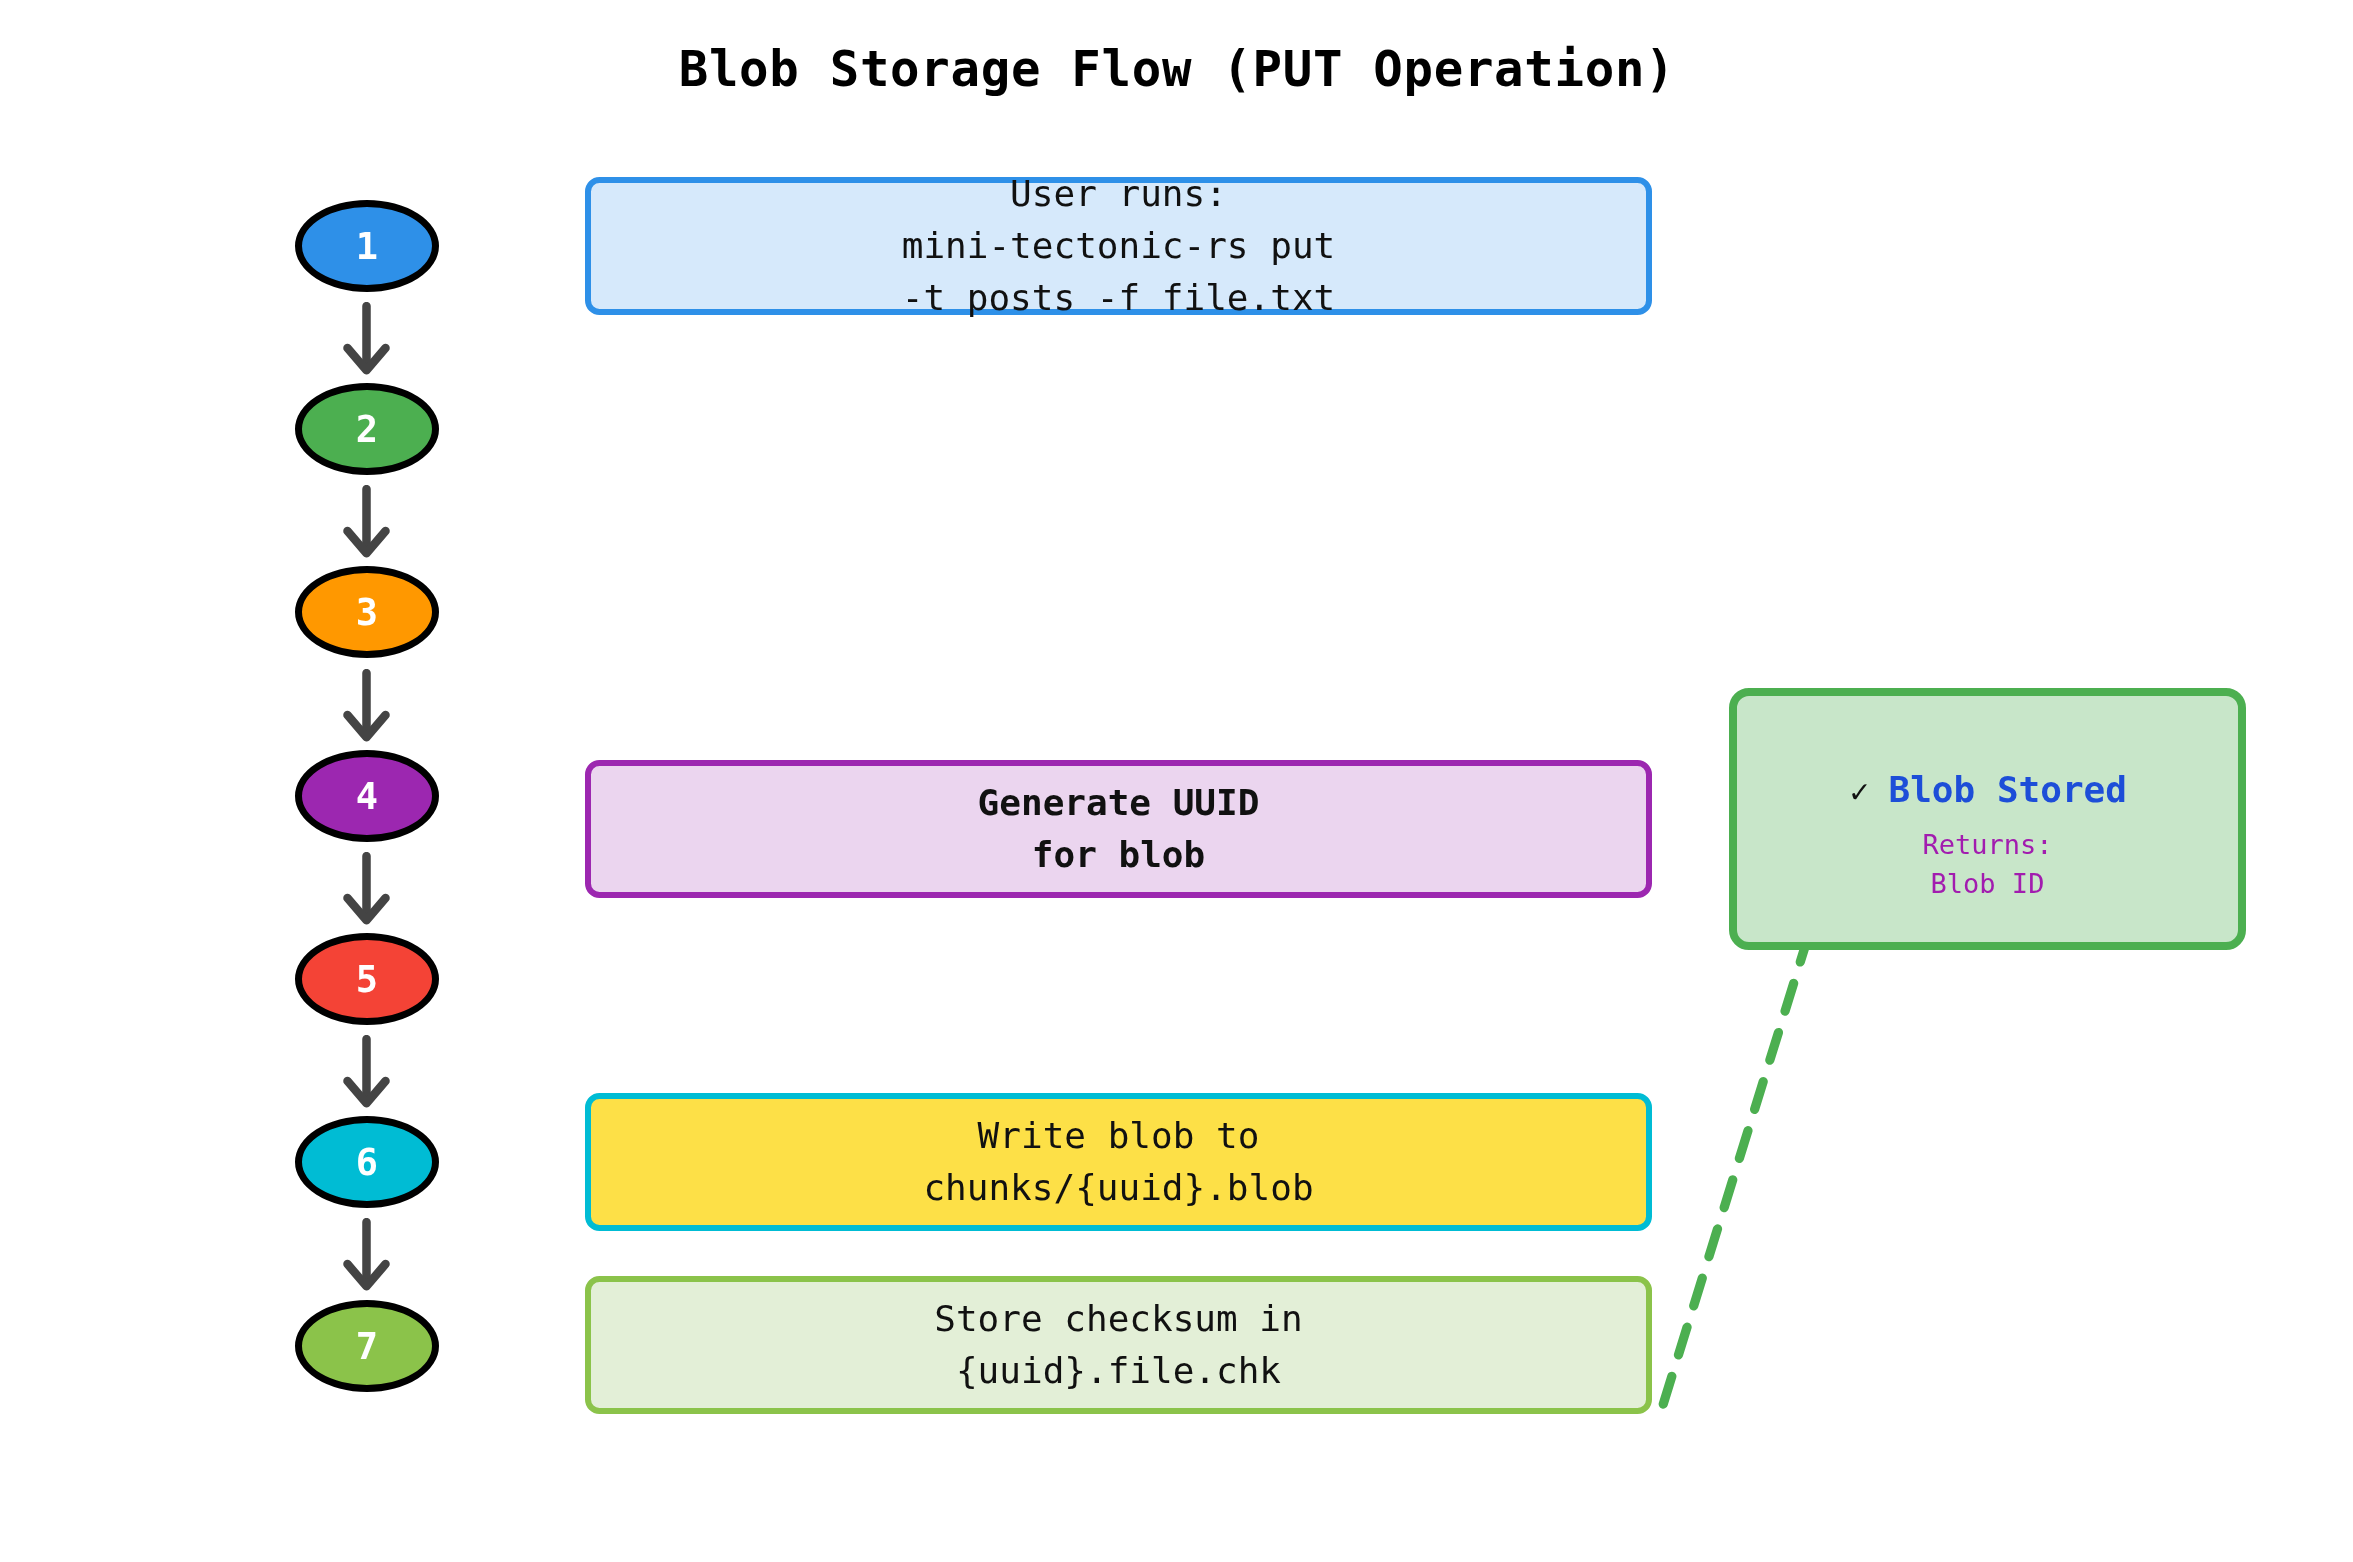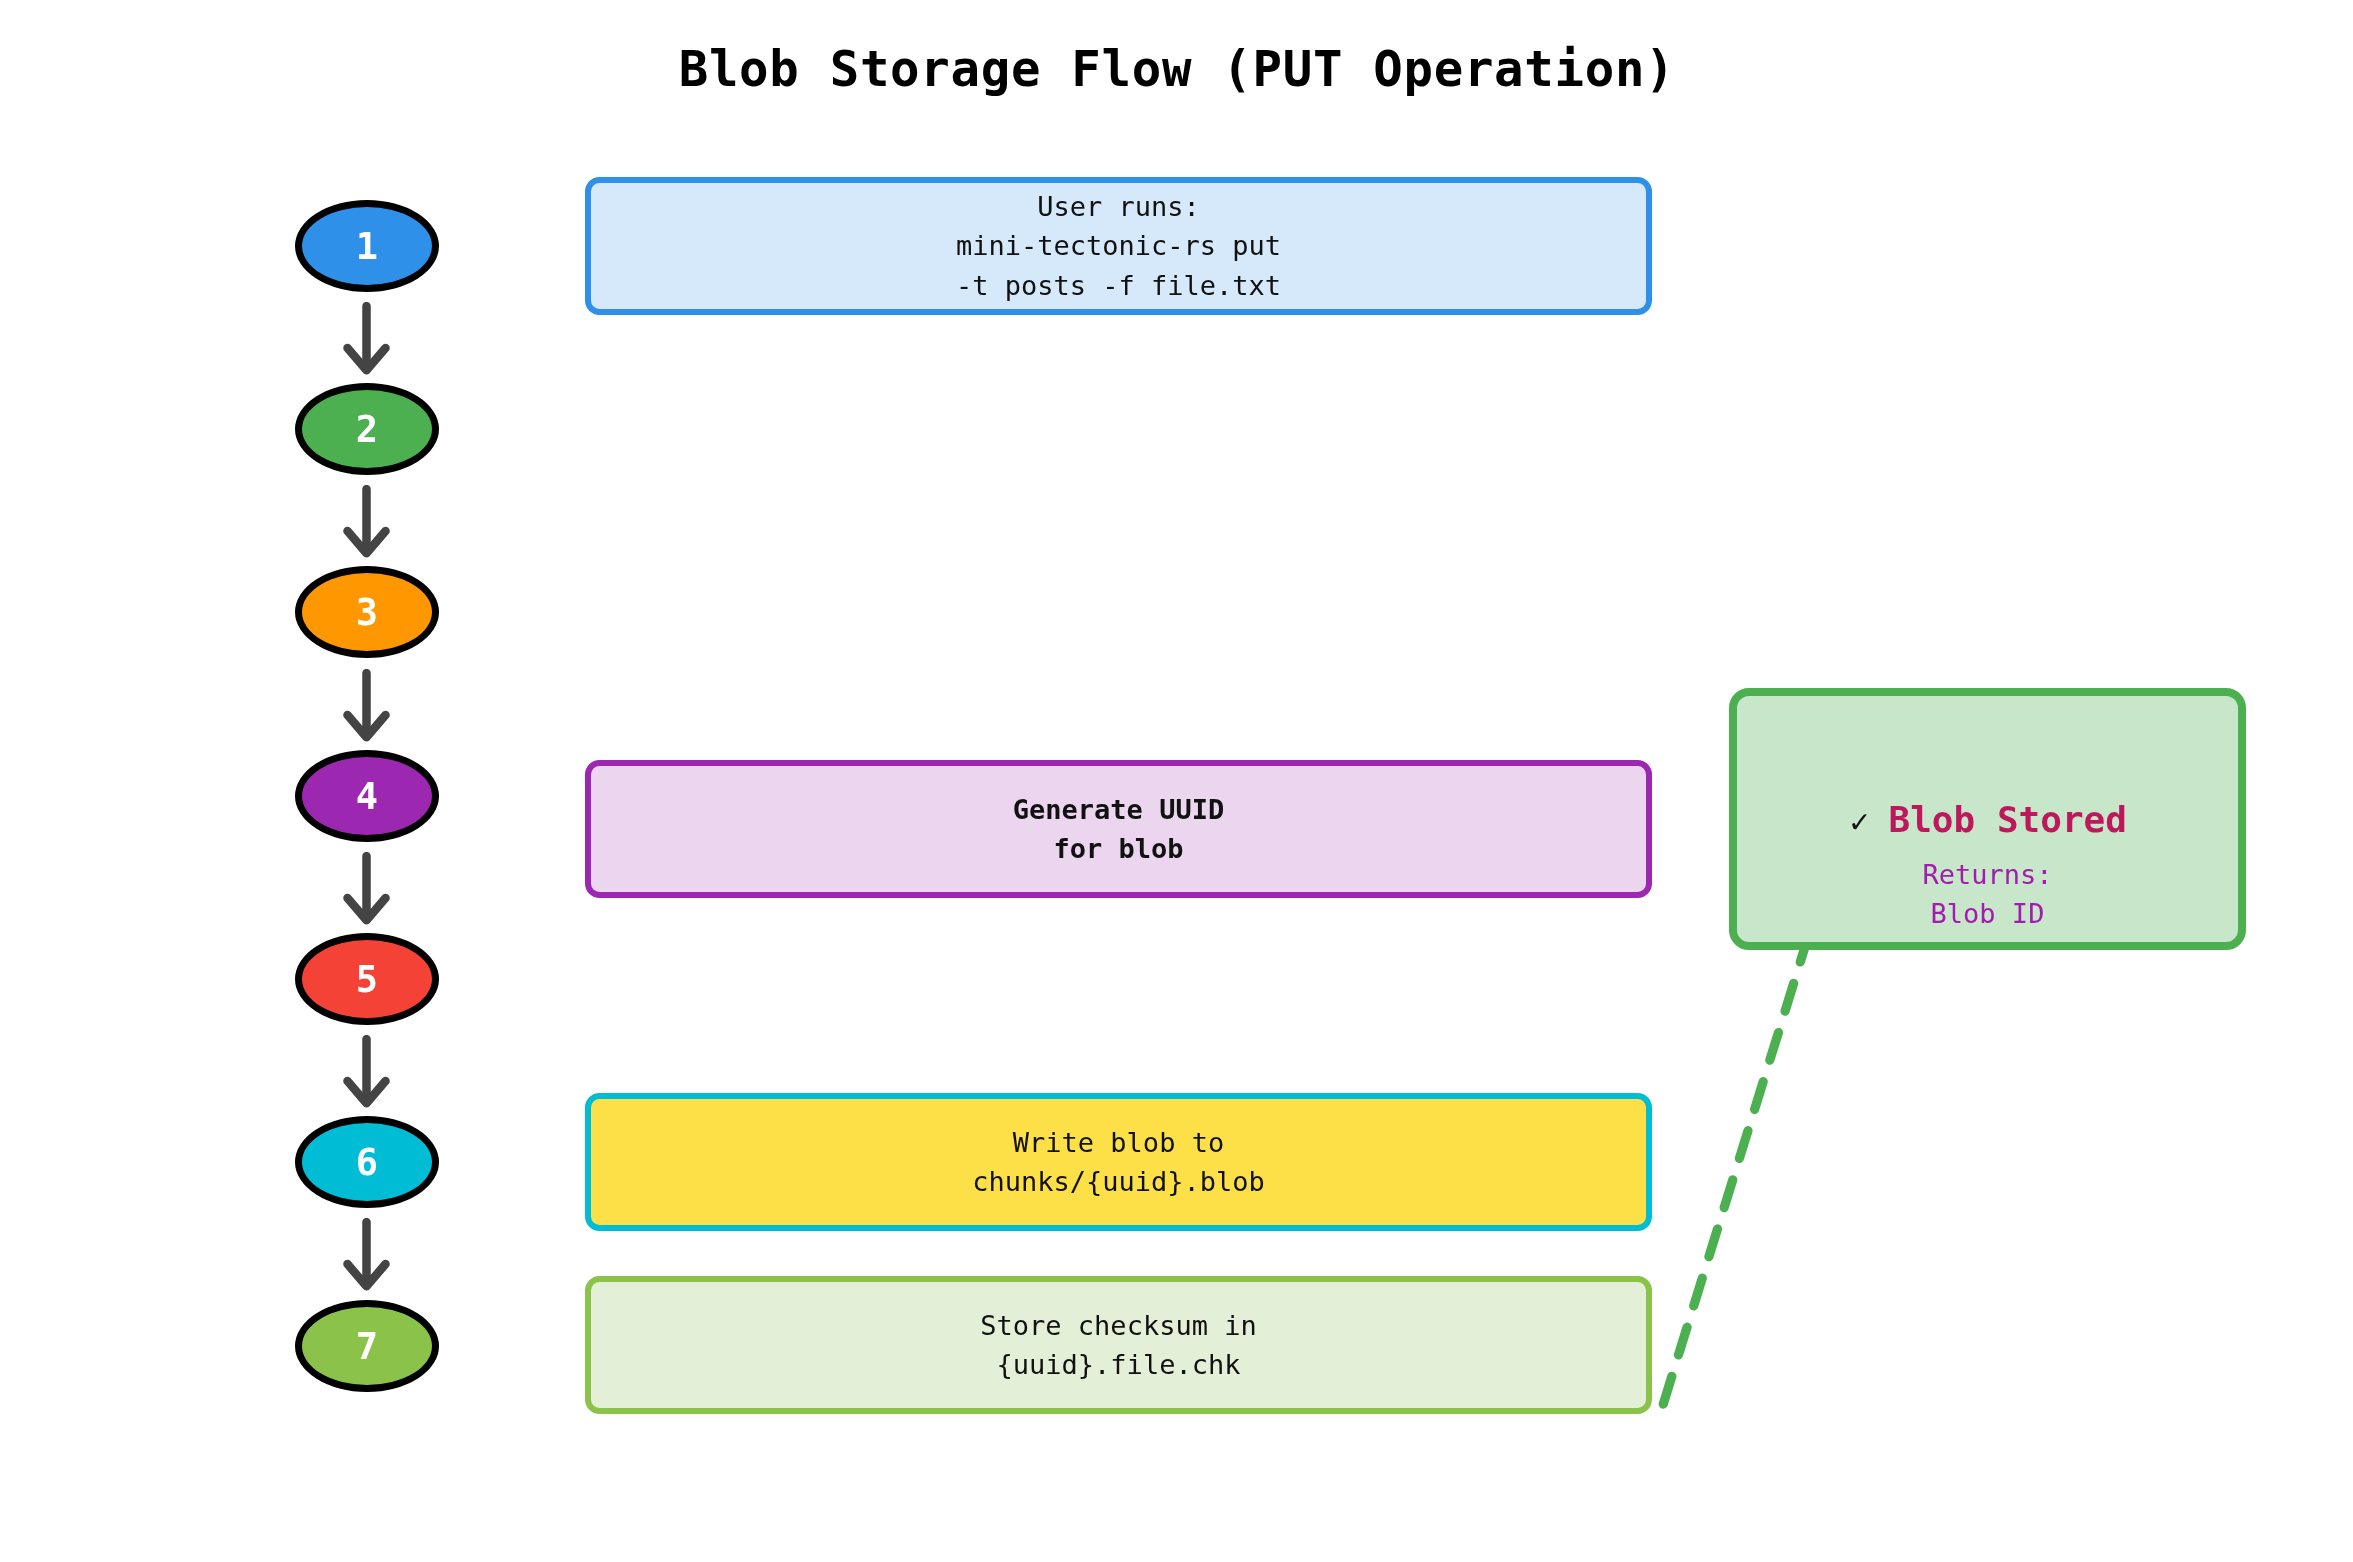--- a/index.html
+++ b/index.html
@@ -76,21 +76,21 @@
     border-style: solid;
     border-width: 6px;
     box-sizing: border-box;
     display: flex;
     flex-direction: column;
     align-items: center;
     justify-content: center;
   }
   .step-box-text {
     font-family: "DejaVu Sans Mono", "Liberation Mono", monospace;
-    font-size: 27px;
+    font-size: 36px;
     line-height: 1.45;
     color: #111111;
     text-align: center;
     white-space: pre-line;
   }
 
   
   #success-box {
     position: absolute;
     left: 1729px;
@@ -116,24 +116,23 @@
   .success-check {
     font-family: "DejaVu Sans", "Liberation Sans", sans-serif;
     font-size: 28px;
     color: #111111;
     line-height: 1;
   }
   .success-title {
     font-family: "DejaVu Sans Mono", "Liberation Mono", monospace;
     font-size: 36px;
     font-weight: bold;
-    color: #be185d;
+    color: #1d4ed8;
     line-height: 1;
     white-space: pre;
-    margin-top: 30px;
   }
   .success-sub {
     margin-top: 17px;
     font-family: "DejaVu Sans Mono", "Liberation Mono", monospace;
     font-size: 27px;
     line-height: 1.45;
     color: #a21caf;
     text-align: center;
     white-space: pre-line;
   }

